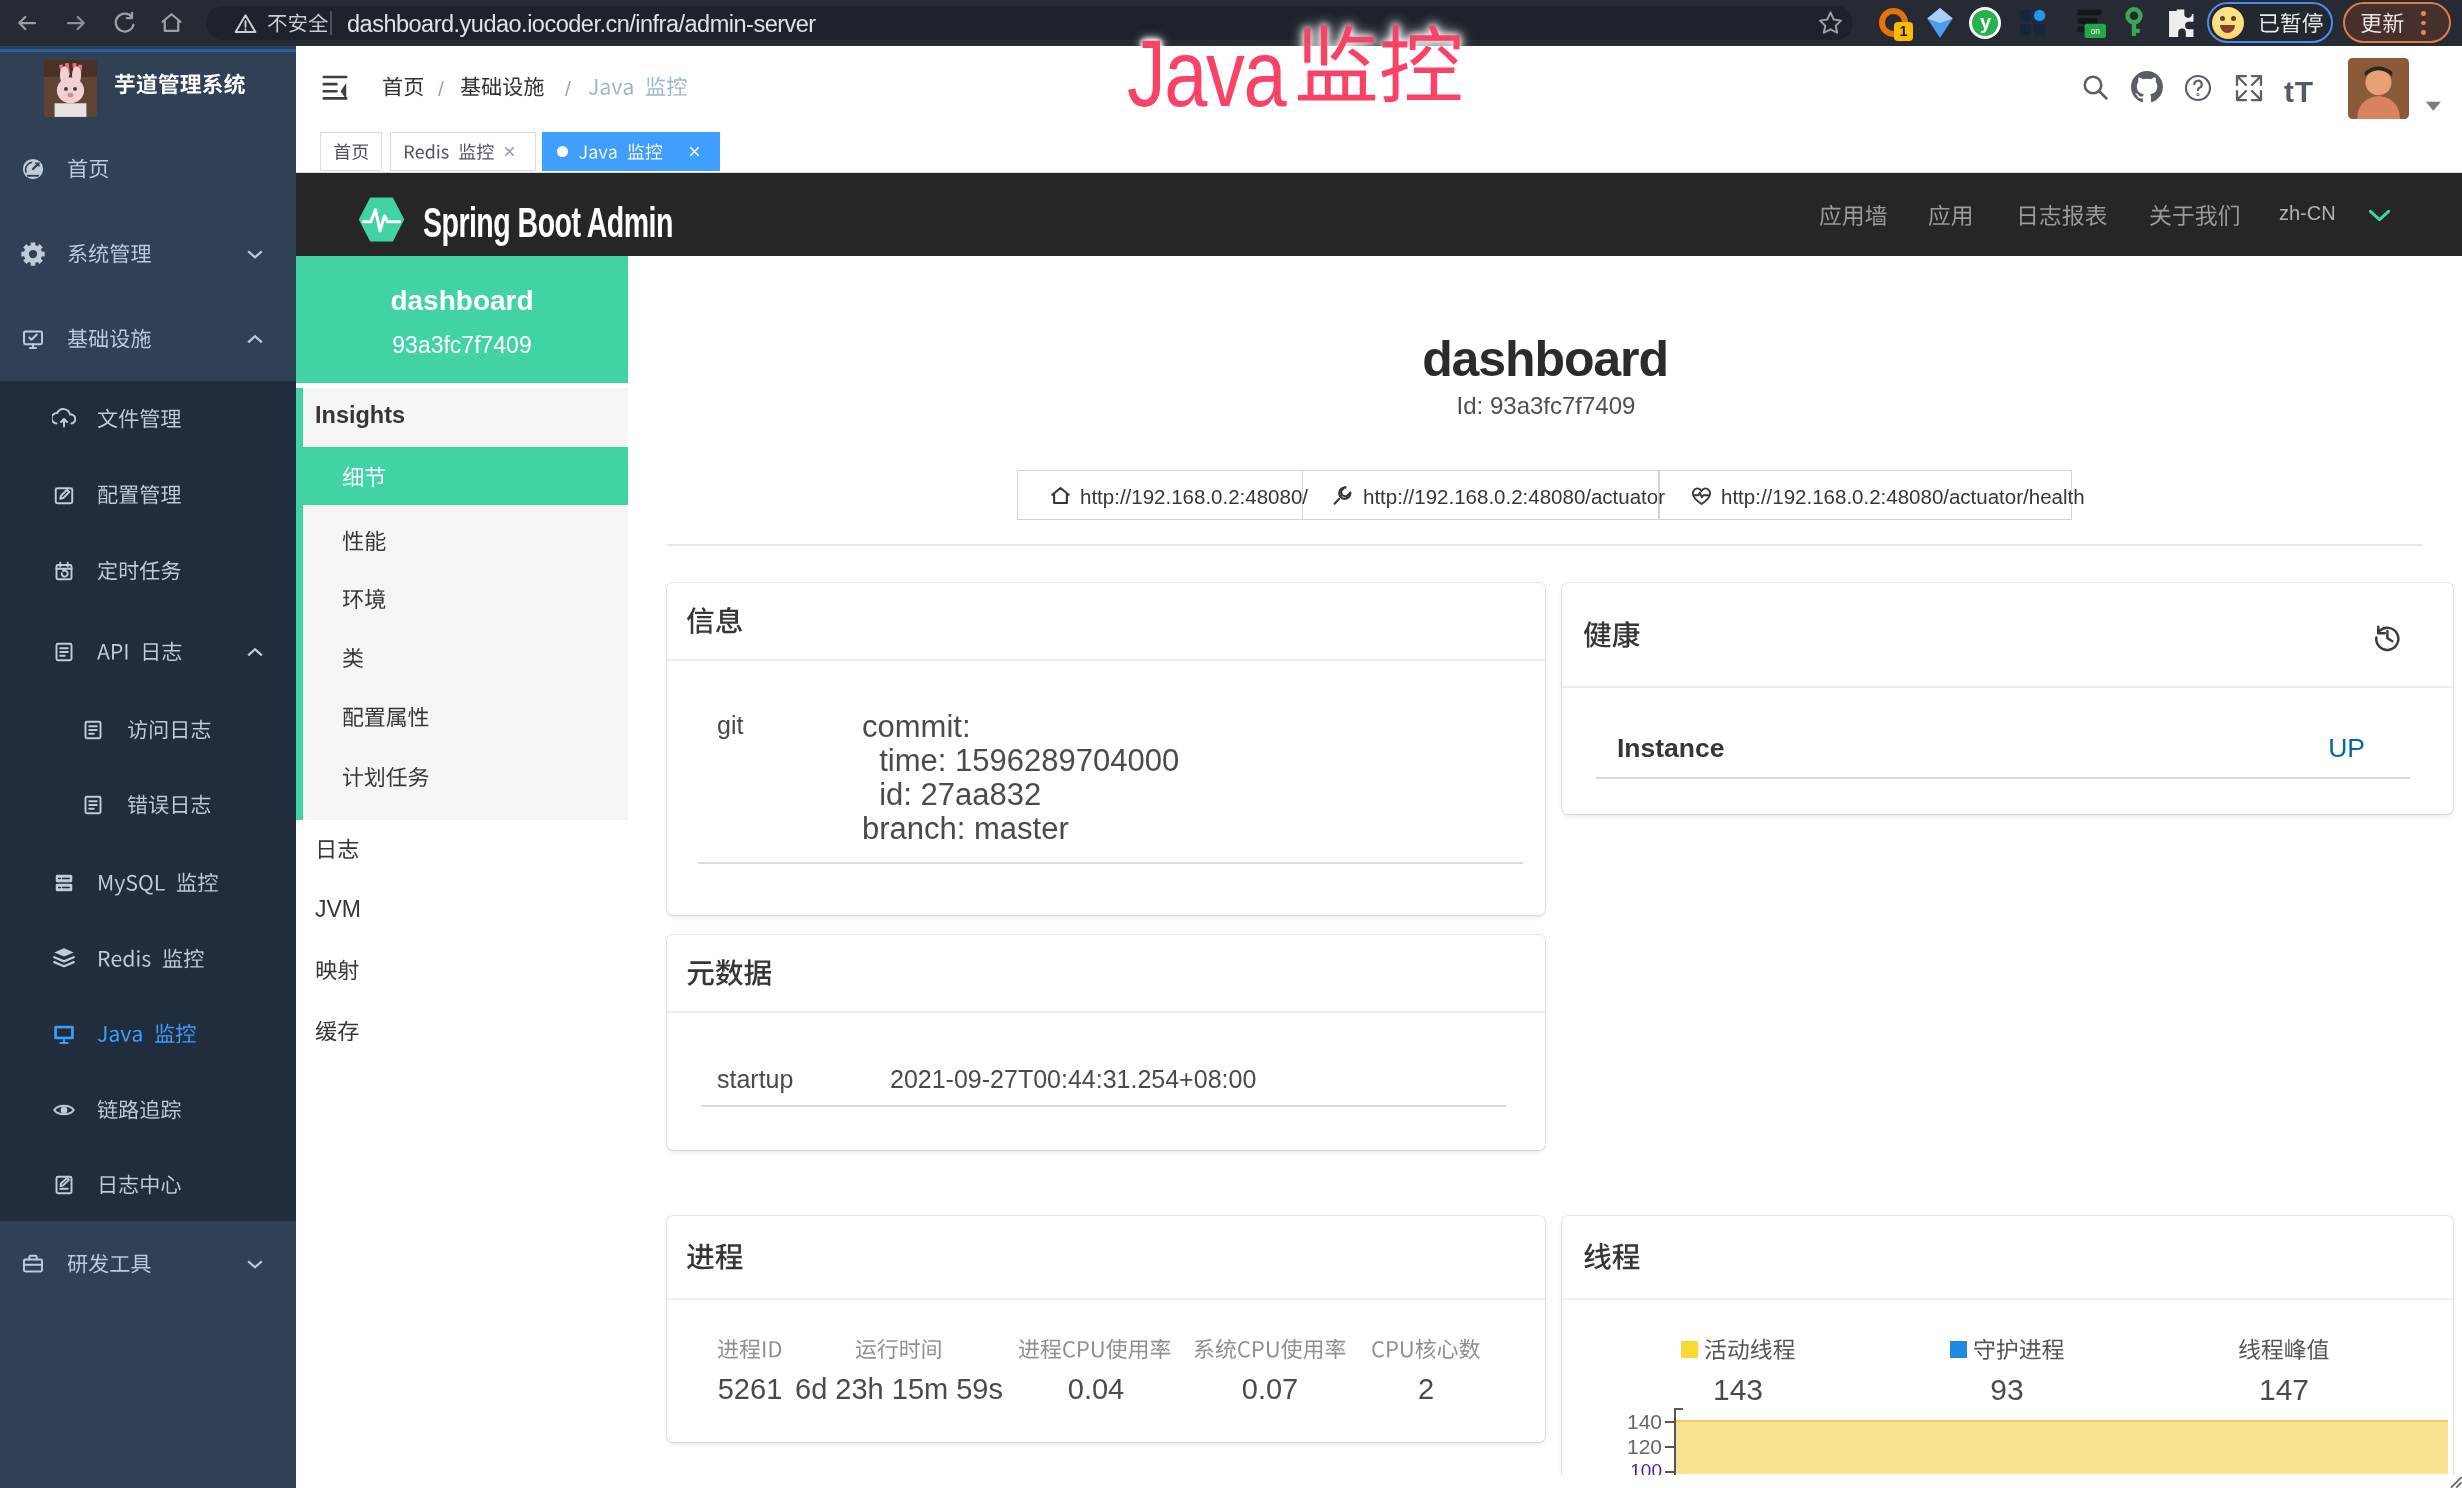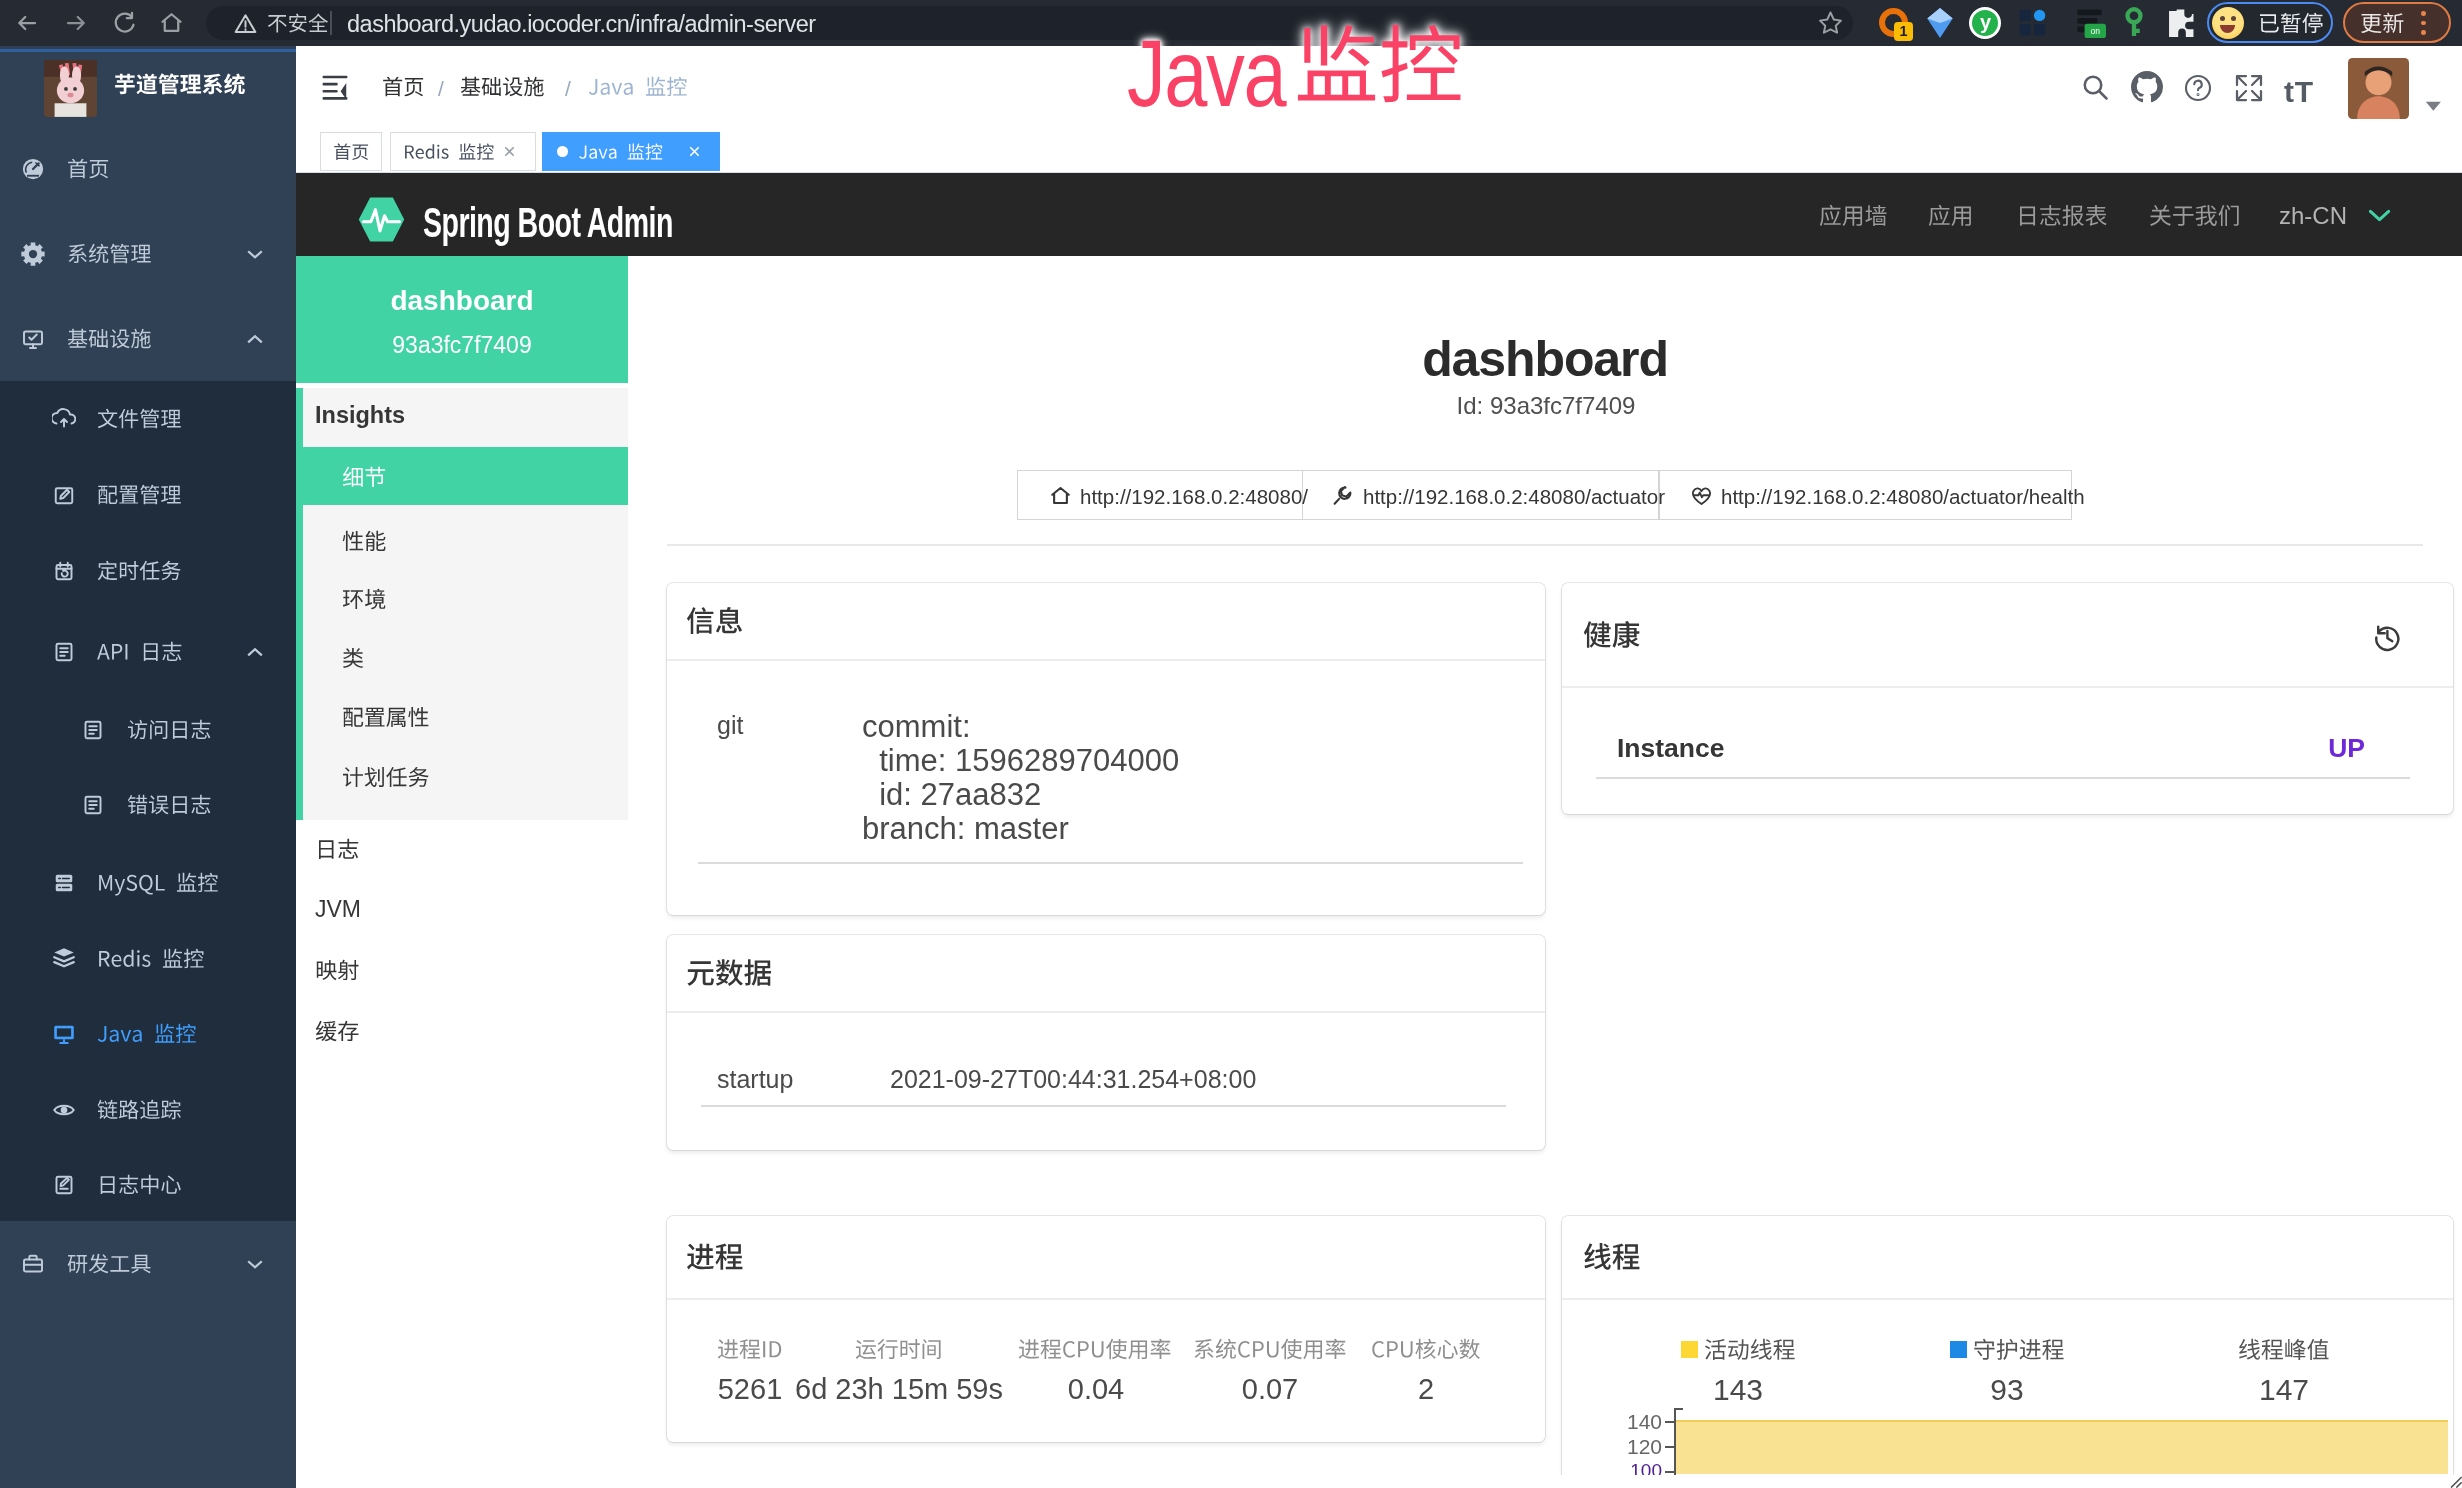--- a/index.html
+++ b/index.html
@@ -291,21 +291,21 @@
   </svg>
 <svg style="position:absolute;left:1928px;top:203px;" width="47" height="28" viewBox="0 -27.6 62.0 36.6">
     <path fill="#9b9b9b" d="M7.9 -14.7C9.2 -11.5 10.6 -7.2 11.2 -4.4L13.3 -5.2C12.6 -8.0 11.2 -12.2 9.9 -15.5ZM14.4 -16.4C15.4 -13.1 16.5 -8.8 16.9 -6.1L19.1 -6.7C18.6 -9.5 17.5 -13.7 16.5 -16.9ZM14.0 -24.8C14.6 -23.8 15.2 -22.4 15.6 -21.3H3.6V-13.1C3.6 -8.9 3.4 -2.9 1.1 1.3C1.6 1.6 2.6 2.2 3.1 2.6C5.5 -1.9 5.9 -8.6 5.9 -13.1V-19.2H28.3V-21.3H18.2C17.8 -22.4 16.9 -24.1 16.2 -25.4ZM6.3 -1.2V1.0H28.6V-1.2H20.5C23.3 -5.8 25.5 -11.3 26.9 -16.3L24.6 -17.1C23.4 -11.9 21.1 -5.8 18.2 -1.2ZM34.6 -23.1V-12.2C34.6 -8.0 34.3 -2.7 31.0 1.1C31.5 1.3 32.4 2.1 32.7 2.5C35.0 0.0 36.0 -3.4 36.5 -6.8H44.0V2.1H46.3V-6.8H54.4V-0.7C54.4 -0.1 54.2 0.1 53.6 0.1C53.0 0.1 51.0 0.1 48.9 0.1C49.2 0.7 49.5 1.6 49.6 2.2C52.5 2.2 54.2 2.2 55.2 1.9C56.2 1.5 56.6 0.8 56.6 -0.7V-23.1ZM36.8 -20.9H44.0V-16.1H36.8ZM54.4 -20.9V-16.1H46.3V-20.9ZM36.8 -14.0H44.0V-8.9H36.7C36.8 -10.1 36.8 -11.2 36.8 -12.2ZM54.4 -14.0V-8.9H46.3V-14.0Z"></path>
   </svg>
 <svg style="position:absolute;left:2016px;top:203px;" width="93" height="28" viewBox="0 -27.6 122.0 36.6">
     <path fill="#9b9b9b" d="M7.6 -10.6H22.6V-2.1H7.6ZM7.6 -12.8V-20.9H22.6V-12.8ZM5.3 -23.2V2.1H7.6V0.1H22.6V1.9H25.0V-23.2ZM38.1 -7.7V-1.1C38.1 1.3 39.0 2.0 42.5 2.0C43.2 2.0 48.5 2.0 49.3 2.0C52.2 2.0 53.0 1.0 53.3 -2.9C52.6 -3.1 51.7 -3.4 51.2 -3.8C51.1 -0.6 50.8 -0.1 49.2 -0.1C48.0 -0.1 43.5 -0.1 42.6 -0.1C40.7 -0.1 40.4 -0.3 40.4 -1.2V-7.7ZM41.3 -9.5C43.8 -8.0 46.7 -5.8 48.0 -4.3L49.7 -5.8C48.2 -7.4 45.3 -9.4 42.9 -10.8ZM52.3 -7.0C53.8 -4.4 55.5 -1.0 56.2 1.1L58.4 0.1C57.6 -1.9 55.9 -5.2 54.4 -7.7ZM34.5 -7.4C33.9 -5.1 32.9 -2.0 31.5 -0.1L33.5 0.9C34.9 -1.1 35.9 -4.3 36.5 -6.7ZM43.8 -25.2V-20.9H31.7V-18.7H43.8V-13.6H33.6V-11.5H56.6V-13.6H46.1V-18.7H58.4V-20.9H46.1V-25.2ZM72.7 -24.2V2.3H74.9V-11.8H75.8C77.0 -8.7 78.5 -5.8 80.5 -3.3C79.0 -1.6 77.2 -0.2 75.1 0.8C75.6 1.2 76.3 1.9 76.6 2.5C78.7 1.4 80.4 -0.0 82.0 -1.7C83.5 0.0 85.3 1.3 87.3 2.3C87.7 1.7 88.4 0.8 88.9 0.4C86.9 -0.4 85.0 -1.8 83.4 -3.4C85.6 -6.3 87.1 -9.8 87.8 -13.5L86.4 -14.0L86.0 -13.9H74.9V-22.1H84.5C84.4 -19.4 84.2 -18.2 83.8 -17.8C83.6 -17.6 83.2 -17.6 82.6 -17.6C82.0 -17.6 80.0 -17.6 78.1 -17.8C78.4 -17.2 78.7 -16.5 78.7 -15.9C80.7 -15.8 82.6 -15.8 83.5 -15.8C84.5 -15.9 85.2 -16.1 85.7 -16.6C86.4 -17.3 86.7 -19.0 86.8 -23.2C86.9 -23.6 86.9 -24.2 86.9 -24.2ZM78.0 -11.8H85.1C84.5 -9.4 83.4 -7.1 81.9 -5.1C80.2 -7.1 78.9 -9.4 78.0 -11.8ZM65.7 -25.2V-19.1H61.4V-16.9H65.7V-10.6L61.0 -9.3L61.6 -7.0L65.7 -8.2V-0.4C65.7 0.1 65.5 0.2 65.0 0.3C64.6 0.3 63.0 0.3 61.3 0.2C61.6 0.9 62.0 1.8 62.0 2.4C64.4 2.4 65.8 2.3 66.7 2.0C67.6 1.6 68.0 1.0 68.0 -0.4V-8.9L71.6 -10.0L71.3 -12.2L68.0 -11.2V-16.9H71.4V-19.1H68.0V-25.2ZM97.6 2.4C98.2 1.9 99.4 1.5 107.7 -1.1C107.6 -1.6 107.4 -2.5 107.4 -3.1L100.0 -0.9V-7.5C101.8 -8.8 103.5 -10.1 104.8 -11.5C107.1 -5.2 111.3 -0.7 117.5 1.4C117.8 0.8 118.5 -0.1 119.0 -0.6C116.0 -1.4 113.5 -2.9 111.4 -4.9C113.3 -6.0 115.5 -7.6 117.2 -9.1L115.4 -10.4C114.1 -9.1 112.0 -7.5 110.2 -6.2C108.8 -7.8 107.8 -9.6 107.0 -11.5H118.0V-13.5H106.1V-16.2H115.7V-18.0H106.1V-20.6H117.1V-22.5H106.1V-25.2H103.8V-22.5H93.2V-20.6H103.8V-18.0H94.7V-16.2H103.8V-13.5H92.0V-11.5H101.9C99.1 -9.0 94.8 -6.7 91.1 -5.5C91.6 -5.0 92.2 -4.2 92.6 -3.7C94.3 -4.3 96.0 -5.1 97.7 -6.1V-1.6C97.7 -0.4 97.1 0.1 96.6 0.3C96.9 0.8 97.4 1.8 97.6 2.4Z"></path>
   </svg>
 <svg style="position:absolute;left:2149px;top:203px;" width="93" height="28" viewBox="0 -27.6 122.0 36.6">
     <path fill="#9b9b9b" d="M6.7 -24.0C7.9 -22.4 9.2 -20.2 9.7 -18.8H3.9V-16.6H13.8V-12.9C13.8 -12.4 13.8 -11.8 13.8 -11.2H2.0V-9.0H13.3C12.4 -5.8 9.5 -2.3 1.4 0.4C2.0 0.9 2.8 1.9 3.1 2.4C10.8 -0.3 14.1 -3.8 15.4 -7.3C18.0 -2.6 21.9 0.6 27.2 2.2C27.6 1.5 28.3 0.5 28.8 0.0C23.3 -1.3 19.2 -4.6 16.9 -9.0H28.1V-11.2H16.3L16.4 -12.9V-16.6H26.4V-18.8H20.5C21.6 -20.4 22.8 -22.5 23.8 -24.3L21.3 -25.1C20.6 -23.2 19.2 -20.6 18.0 -18.8H9.8L11.8 -19.9C11.2 -21.3 9.9 -23.4 8.6 -24.9ZM33.7 -23.1V-20.8H44.1V-13.2H31.6V-11.0H44.1V-0.9C44.1 -0.3 43.9 -0.1 43.2 -0.1C42.5 -0.1 40.2 -0.0 37.8 -0.1C38.1 0.5 38.5 1.6 38.7 2.2C41.8 2.2 43.8 2.2 44.9 1.8C46.0 1.5 46.5 0.8 46.5 -0.9V-11.0H58.4V-13.2H46.5V-20.8H56.3V-23.1ZM81.1 -23.2C82.9 -21.7 84.9 -19.5 85.8 -18.1L87.7 -19.4C86.7 -20.8 84.6 -22.9 82.8 -24.4ZM85.0 -12.8C83.9 -10.9 82.6 -9.0 81.0 -7.3C80.5 -9.3 80.1 -11.6 79.8 -14.2H88.4V-16.3H79.5C79.3 -19.0 79.2 -21.9 79.2 -25.0H76.8C76.8 -22.0 77.0 -19.1 77.2 -16.3H70.3V-21.6C72.2 -22.0 73.9 -22.4 75.4 -22.9L73.8 -24.8C70.9 -23.8 66.1 -22.7 61.9 -22.1C62.1 -21.6 62.4 -20.8 62.5 -20.2C64.3 -20.5 66.2 -20.8 68.1 -21.1V-16.3H61.7V-14.2H68.1V-8.9L61.2 -7.5L61.9 -5.2L68.1 -6.7V-0.5C68.1 0.0 67.9 0.1 67.4 0.2C66.9 0.2 65.1 0.2 63.2 0.1C63.5 0.8 63.9 1.8 64.0 2.4C66.5 2.4 68.1 2.4 69.0 2.0C70.0 1.6 70.3 1.0 70.3 -0.5V-7.2L75.9 -8.5L75.7 -10.5L70.3 -9.4V-14.2H77.4C77.8 -10.9 78.4 -7.9 79.1 -5.4C77.0 -3.4 74.5 -1.7 72.0 -0.5C72.5 -0.0 73.2 0.7 73.5 1.3C75.8 0.1 77.9 -1.4 79.9 -3.1C81.2 0.4 83.1 2.5 85.5 2.5C87.7 2.5 88.6 1.0 89.0 -4.0C88.3 -4.2 87.5 -4.7 87.1 -5.2C86.9 -1.3 86.5 0.2 85.7 0.2C84.2 0.2 82.8 -1.7 81.7 -4.9C83.8 -7.0 85.6 -9.4 86.9 -12.0ZM101.4 -24.2C102.7 -22.4 104.2 -19.9 104.9 -18.3L106.8 -19.4C106.1 -20.9 104.5 -23.4 103.2 -25.2ZM100.1 -19.1V2.4H102.3V-19.1ZM107.2 -24.1V-22.1H115.4V-0.5C115.4 0.0 115.3 0.2 114.8 0.2C114.3 0.2 112.6 0.2 110.9 0.2C111.2 0.8 111.5 1.7 111.6 2.3C114.0 2.3 115.5 2.3 116.4 1.9C117.3 1.6 117.7 0.9 117.7 -0.4V-24.1ZM96.8 -25.0C95.5 -20.4 93.5 -15.8 91.1 -12.8C91.5 -12.2 92.1 -11.0 92.3 -10.5C93.0 -11.4 93.7 -12.5 94.4 -13.7V2.4H96.5V-18.0C97.4 -20.0 98.2 -22.3 98.8 -24.4Z"></path>
   </svg>
-<div class="lat" style="left:2279px;top:202px;font-size:24px;color:#b3b3b3">zh-CN</div>
+<div class="lat" style="left:2279px;top:202px;font-size:20px;color:#b3b3b3">zh-CN</div>
 <svg class="abs" style="left:2368px;top:209px;" width="23" height="13.7" viewBox="0 0 30 18" fill="none" stroke="#42d3a5" stroke-width="4" stroke-linecap="round" stroke-linejoin="round">
     <path d="M3 3 L15 14 L27 3"></path>
   </svg>
 <div class="abs" style="left:296px;top:256px;width:332px;height:1219px;background:#fff"></div>
 <div class="abs" style="left:296px;top:256px;width:332px;height:127px;background:#42d3a5"></div>
 <div class="lat" style="left:462px;top:285px;font-size:28px;font-weight:bold;color:#fff;transform:translateX(-50%)">dashboard</div>
 <div class="lat" style="left:462px;top:332px;font-size:23px;color:#fff;transform:translateX(-50%)">93a3fc7f7409</div>
 <div class="abs" style="left:296px;top:388px;width:332px;height:432px;background:#f5f5f5;border-left:7.6px solid #42d3a5"></div>
 <div class="lat" style="left:315px;top:402px;font-size:23.5px;font-weight:bold;color:#363636">Insights</div>
 <div class="abs" style="left:303px;top:447px;width:325px;height:58px;background:#42d3a5"></div>
@@ -368,21 +368,21 @@
 <div class="abs" style="left:698px;top:862px;width:825px;height:1.5px;background:#dbdbdb"></div>
 <div class="abs" style="left:1562px;top:583px;width:891px;height:231px;background:#fff;border-radius:6px;box-shadow:0 0 0 0.8px rgba(10,10,10,.12),0 2.3px 4.6px rgba(10,10,10,.08)"></div>
 <svg style="position:absolute;left:1583px;top:619px;" width="59" height="35" viewBox="0 -35.0 78.0 46.4">
     <path fill="#363636" d="M7.6 -32.0C6.2 -26.6 3.8 -21.1 1.0 -17.6C1.6 -16.6 2.5 -14.6 2.7 -13.8C3.6 -14.8 4.3 -16.0 5.1 -17.3V3.1H8.2V-23.7C9.2 -26.1 10.1 -28.7 10.8 -31.1ZM20.5 -29.1V-26.5H25.0V-24.0H18.8V-21.3H25.0V-18.7H20.5V-16.1H25.0V-13.7H20.0V-10.9H25.0V-8.5H19.2V-5.6H25.0V-1.5H28.0V-5.6H35.7V-8.5H28.0V-10.9H34.6V-13.7H28.0V-16.1H34.2V-21.3H36.7V-24.0H34.2V-29.1H28.0V-31.9H25.0V-29.1ZM28.0 -21.3H31.4V-18.7H28.0ZM28.0 -24.0V-26.5H31.4V-24.0ZM11.0 -14.5C11.0 -14.8 11.5 -15.2 12.1 -15.5H16.0C15.6 -12.4 15.0 -9.7 14.2 -7.4C13.5 -8.8 12.8 -10.4 12.3 -12.4L9.7 -11.5C10.6 -8.5 11.6 -6.1 12.9 -4.2C11.7 -2.0 10.2 -0.3 8.4 0.9C9.1 1.4 10.3 2.5 10.8 3.2C12.4 2.0 13.8 0.4 15.0 -1.7C18.6 1.8 23.3 2.6 28.8 2.6H35.6C35.8 1.7 36.3 0.2 36.7 -0.5C35.0 -0.5 30.3 -0.5 29.0 -0.5C24.1 -0.5 19.7 -1.2 16.4 -4.5C17.8 -8.0 18.8 -12.4 19.3 -18.0L17.4 -18.4L16.8 -18.3H14.7C16.3 -21.2 18.1 -24.9 19.5 -28.5L17.4 -29.9L16.5 -29.5H10.7V-26.4H15.3C14.0 -23.2 12.5 -20.4 12.0 -19.5C11.2 -18.3 10.2 -17.3 9.6 -17.1C10.0 -16.4 10.7 -15.1 11.0 -14.5ZM47.2 -8.8C49.1 -7.6 51.5 -5.9 52.7 -4.9L54.8 -7.1C53.5 -8.1 51.0 -9.7 49.2 -10.8ZM67.6 -15.8V-13.3H61.3V-15.8ZM67.6 -18.4H61.3V-20.7H67.6ZM55.7 -31.5C56.1 -30.7 56.7 -29.8 57.1 -28.9H42.4V-17.7C42.4 -12.1 42.1 -4.3 39.0 1.2C39.8 1.5 41.3 2.5 42.0 3.1C45.3 -2.7 45.8 -11.7 45.8 -17.7V-25.7H57.6V-23.2H48.3V-20.7H57.6V-18.4H46.6V-15.8H57.6V-13.3H48.0V-10.8H57.6V-6.8C53.1 -5.0 48.4 -3.1 45.4 -2.1L46.7 0.9L57.6 -3.9V-0.6C57.6 0.0 57.4 0.3 56.7 0.3C56.0 0.3 53.7 0.3 51.6 0.2C52.1 1.1 52.6 2.4 52.7 3.2C55.9 3.2 58.0 3.2 59.4 2.7C60.7 2.2 61.3 1.4 61.3 -0.5V-5.6C64.1 -2.2 68.0 0.2 72.7 1.5C73.1 0.6 74.1 -0.6 74.8 -1.3C71.7 -2.0 68.9 -3.2 66.5 -4.7C68.5 -5.7 70.8 -7.0 72.7 -8.4L70.0 -10.5C68.6 -9.3 66.2 -7.6 64.3 -6.5C63.0 -7.6 62.0 -8.8 61.3 -10.2V-10.8H71.0V-15.6H74.6V-18.7H71.0V-23.2H61.3V-25.7H74.2V-28.9H61.3C60.7 -30.1 60.0 -31.4 59.2 -32.5Z"></path>
   </svg>
 <svg class="abs" style="left:2371px;top:621px;" width="32" height="32" viewBox="0 0 42 42" fill="none" stroke="#3a3a3a" stroke-width="3.2" stroke-linecap="round" stroke-linejoin="round">
     <path d="M9.5 7.5 v8.5 h8.5 M10.8 13.5 A 14.5 14.5 0 1 1 7 21.5 M21.5 13 v9.5 l6.5 4"></path>
   </svg>
 <div class="abs" style="left:1562px;top:686px;width:891px;height:1.5px;background:#ededed"></div>
 <div class="lat" style="left:1617px;top:733px;font-size:26.5px;font-weight:bold;color:#363636">Instance</div>
-<div class="lat" style="left:2365px;top:733px;font-size:26.5px;font-weight:bold;color:#6d28d9;transform:translateX(-100%)">UP</div>
+<div class="lat" style="left:2365px;top:733px;font-size:26.5px;font-weight:normal;color:#0369a1;transform:translateX(-100%)">UP</div>
 <div class="abs" style="left:1596px;top:777px;width:814px;height:1.5px;background:#dbdbdb"></div>
 <div class="abs" style="left:667px;top:935px;width:878px;height:215px;background:#fff;border-radius:6px;box-shadow:0 0 0 0.8px rgba(10,10,10,.12),0 2.3px 4.6px rgba(10,10,10,.08)"></div>
 <svg style="position:absolute;left:686px;top:957px;" width="88" height="35" viewBox="0 -35.0 116.0 46.4">
     <path fill="#363636" d="M5.5 -29.3V-25.8H32.6V-29.3ZM2.1 -18.7V-15.2H11.4C10.8 -8.5 9.6 -2.8 1.5 0.2C2.4 0.9 3.4 2.2 3.8 3.1C12.8 -0.5 14.5 -7.1 15.2 -15.2H21.8V-2.5C21.8 1.4 22.8 2.5 26.6 2.5C27.4 2.5 30.9 2.5 31.7 2.5C35.3 2.5 36.2 0.6 36.6 -6.0C35.6 -6.3 34.0 -6.9 33.2 -7.6C33.1 -1.9 32.8 -0.9 31.4 -0.9C30.6 -0.9 27.7 -0.9 27.1 -0.9C25.7 -0.9 25.5 -1.1 25.5 -2.5V-15.2H35.9V-18.7ZM54.5 -31.5C53.9 -30.0 52.7 -27.9 51.8 -26.5L54.1 -25.4C55.1 -26.6 56.4 -28.5 57.5 -30.2ZM41.0 -30.2C42.0 -28.7 42.9 -26.6 43.2 -25.2L46.0 -26.4C45.6 -27.8 44.6 -29.8 43.6 -31.3ZM53.0 -9.5C52.2 -7.8 51.1 -6.3 49.9 -5.1C48.6 -5.7 47.3 -6.3 46.1 -6.9L47.5 -9.5ZM41.7 -5.7C43.5 -5.0 45.5 -4.1 47.3 -3.1C45.0 -1.5 42.3 -0.4 39.3 0.2C39.9 0.9 40.6 2.2 41.0 3.0C44.4 2.0 47.6 0.6 50.3 -1.5C51.5 -0.8 52.6 -0.1 53.4 0.6L55.6 -1.8C54.7 -2.4 53.7 -3.0 52.6 -3.6C54.6 -5.8 56.1 -8.5 57.0 -11.9L55.1 -12.6L54.5 -12.5H48.9L49.7 -14.2L46.5 -14.8C46.2 -14.1 45.9 -13.3 45.5 -12.5H40.5V-9.5H44.0C43.2 -8.1 42.4 -6.8 41.7 -5.7ZM47.3 -32.1V-25.2H39.8V-22.3H46.2C44.4 -20.1 41.7 -18.0 39.2 -17.0C39.9 -16.3 40.7 -15.1 41.1 -14.3C43.2 -15.5 45.5 -17.3 47.3 -19.3V-15.3H50.7V-20.0C52.4 -18.8 54.3 -17.2 55.2 -16.3L57.2 -18.9C56.4 -19.4 53.6 -21.2 51.7 -22.3H58.2V-25.2H50.7V-32.1ZM61.6 -31.8C60.7 -25.1 59.0 -18.7 56.0 -14.7C56.8 -14.2 58.1 -13.0 58.7 -12.5C59.5 -13.7 60.3 -15.1 61.0 -16.7C61.8 -13.3 62.8 -10.3 64.1 -7.5C62.0 -4.1 59.1 -1.4 55.1 0.4C55.7 1.1 56.7 2.6 57.0 3.3C60.8 1.4 63.6 -1.1 65.8 -4.2C67.6 -1.3 69.9 1.1 72.7 2.9C73.3 2.0 74.3 0.7 75.1 0.0C72.0 -1.6 69.7 -4.2 67.8 -7.5C69.7 -11.3 70.9 -16.0 71.7 -21.5H74.2V-24.9H63.6C64.1 -26.9 64.6 -29.1 64.9 -31.4ZM68.4 -21.5C67.8 -17.6 67.1 -14.2 65.9 -11.3C64.7 -14.4 63.7 -17.9 63.1 -21.5ZM94.4 -9.0V3.2H97.5V1.9H108.1V3.1H111.4V-9.0H104.3V-13.2H112.4V-16.3H104.3V-20.1H111.3V-30.5H90.8V-18.9C90.8 -12.9 90.5 -4.6 86.6 1.2C87.4 1.5 88.9 2.6 89.5 3.2C92.6 -1.3 93.7 -7.6 94.1 -13.2H100.9V-9.0ZM94.3 -27.4H107.8V-23.2H94.3ZM94.3 -20.1H100.9V-16.3H94.2L94.3 -18.9ZM97.5 -1.1V-6.0H108.1V-1.1ZM81.9 -32.0V-24.6H77.5V-21.3H81.9V-13.6L77.0 -12.3L77.8 -8.8L81.9 -10.1V-1.1C81.9 -0.6 81.7 -0.5 81.3 -0.5C80.8 -0.5 79.4 -0.5 77.9 -0.5C78.4 0.5 78.8 2.0 78.8 2.8C81.3 2.9 82.8 2.7 83.9 2.2C84.9 1.6 85.2 0.7 85.2 -1.1V-11.1L89.4 -12.4L89.0 -15.7L85.2 -14.6V-21.3H89.3V-24.6H85.2V-32.0Z"></path>
   </svg>
 <div class="abs" style="left:667px;top:1011px;width:878px;height:1.5px;background:#ededed"></div>
 <div class="lat" style="left:717px;top:1065px;font-size:25px;color:#4a4a4a">startup</div>
 <div class="lat" style="left:890px;top:1065px;font-size:25px;color:#4a4a4a">2021-09-27T00:44:31.254+08:00</div>
 <div class="abs" style="left:701px;top:1105px;width:805px;height:1.5px;background:#dbdbdb"></div>
 <div class="abs" style="left:667px;top:1216px;width:878px;height:226px;background:#fff;border-radius:6px;box-shadow:0 0 0 0.8px rgba(10,10,10,.12),0 2.3px 4.6px rgba(10,10,10,.08)"></div>

